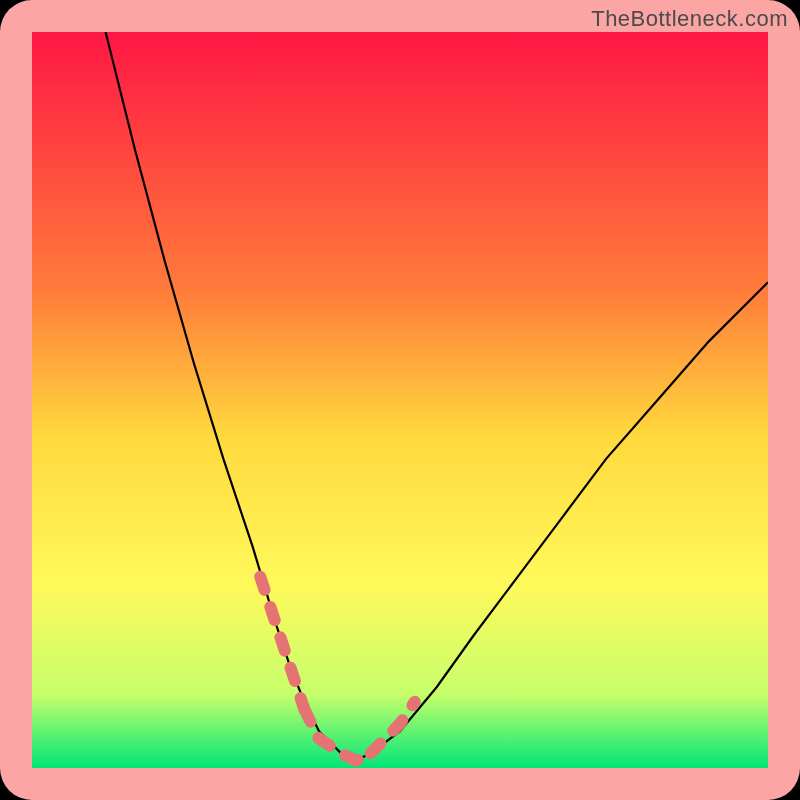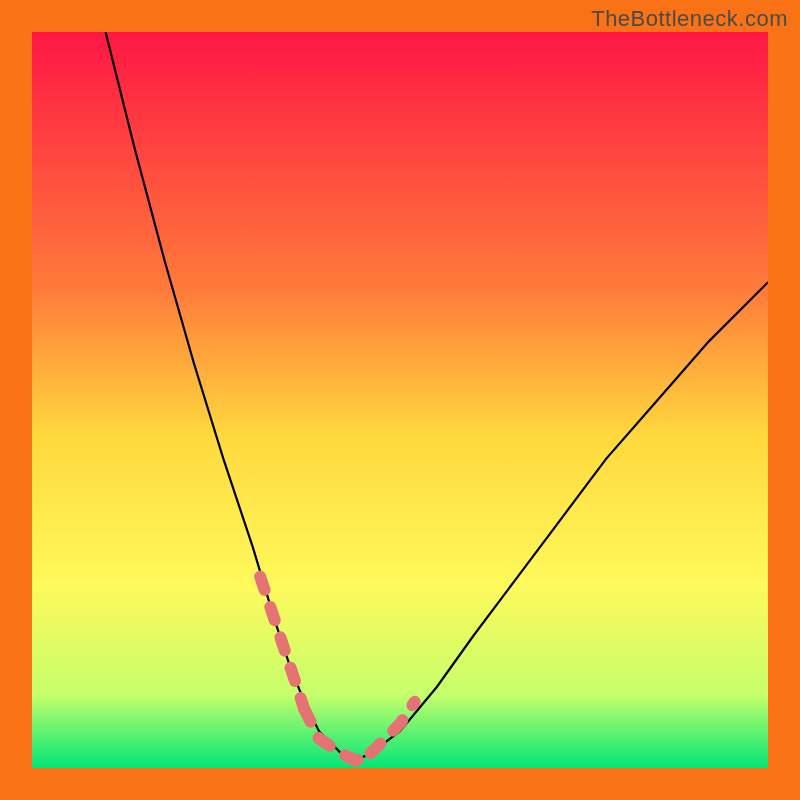--- a/index.html
+++ b/index.html
@@ -1,17 +1,17 @@
 <!DOCTYPE html>
 <html><head>
 <meta charset="utf-8">
 <style>
   * { margin: 0; padding: 0; box-sizing: border-box; }
   body { width: 800px; height: 800px; background: #000; position: relative; font-family: Arial, sans-serif; }
-  .outer { width: 800px; height: 800px; background: #f97316; position: relative; }
+  .outer { width: 800px; height: 800px; background: #fca5a5; position: relative; border-radius: 32px; }
   .watermark { position: absolute; top: 6px; right: 12px; color: #4a4a4a; font-size: 22px; font-weight: 500; letter-spacing: 0.5px; }
   .plot { position: absolute; left: 32px; top: 32px; width: 736px; height: 736px; }
   svg { width: 100%; height: 100%; display: block; }
 </style>
 </head>
 <body>
 
 <div class="outer">
   <div class="watermark">TheBottleneck.com</div>
   <div class="plot">

